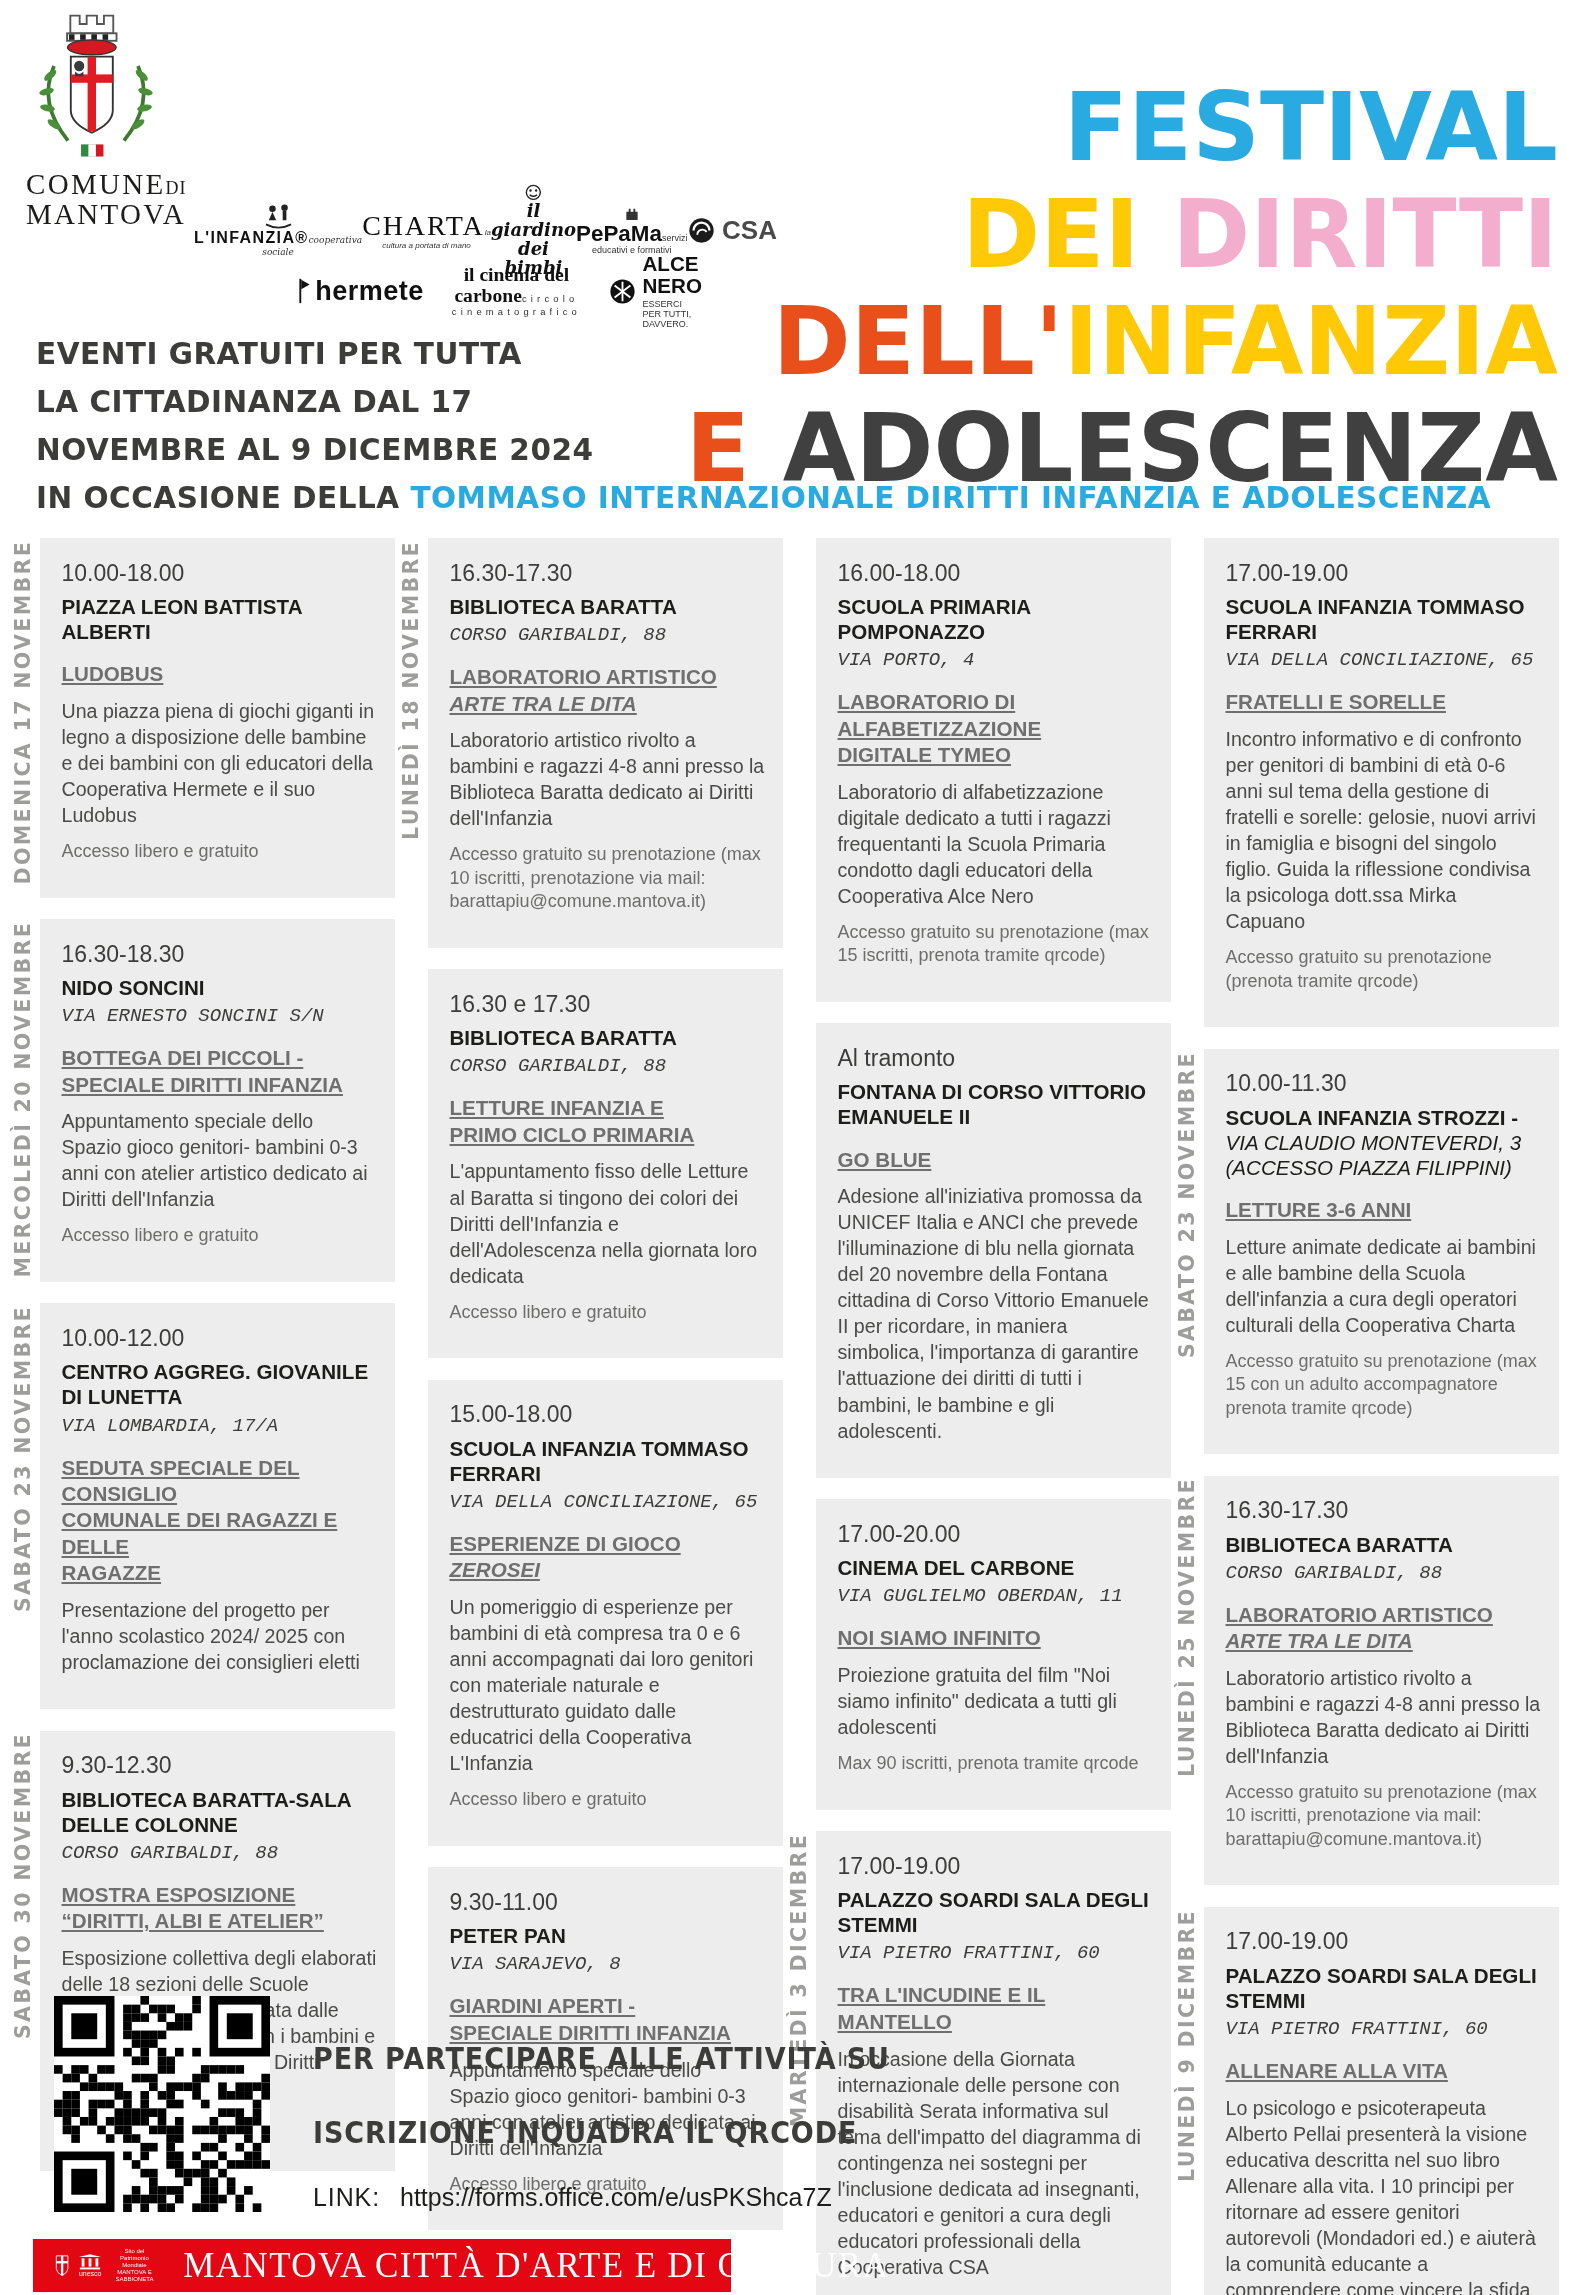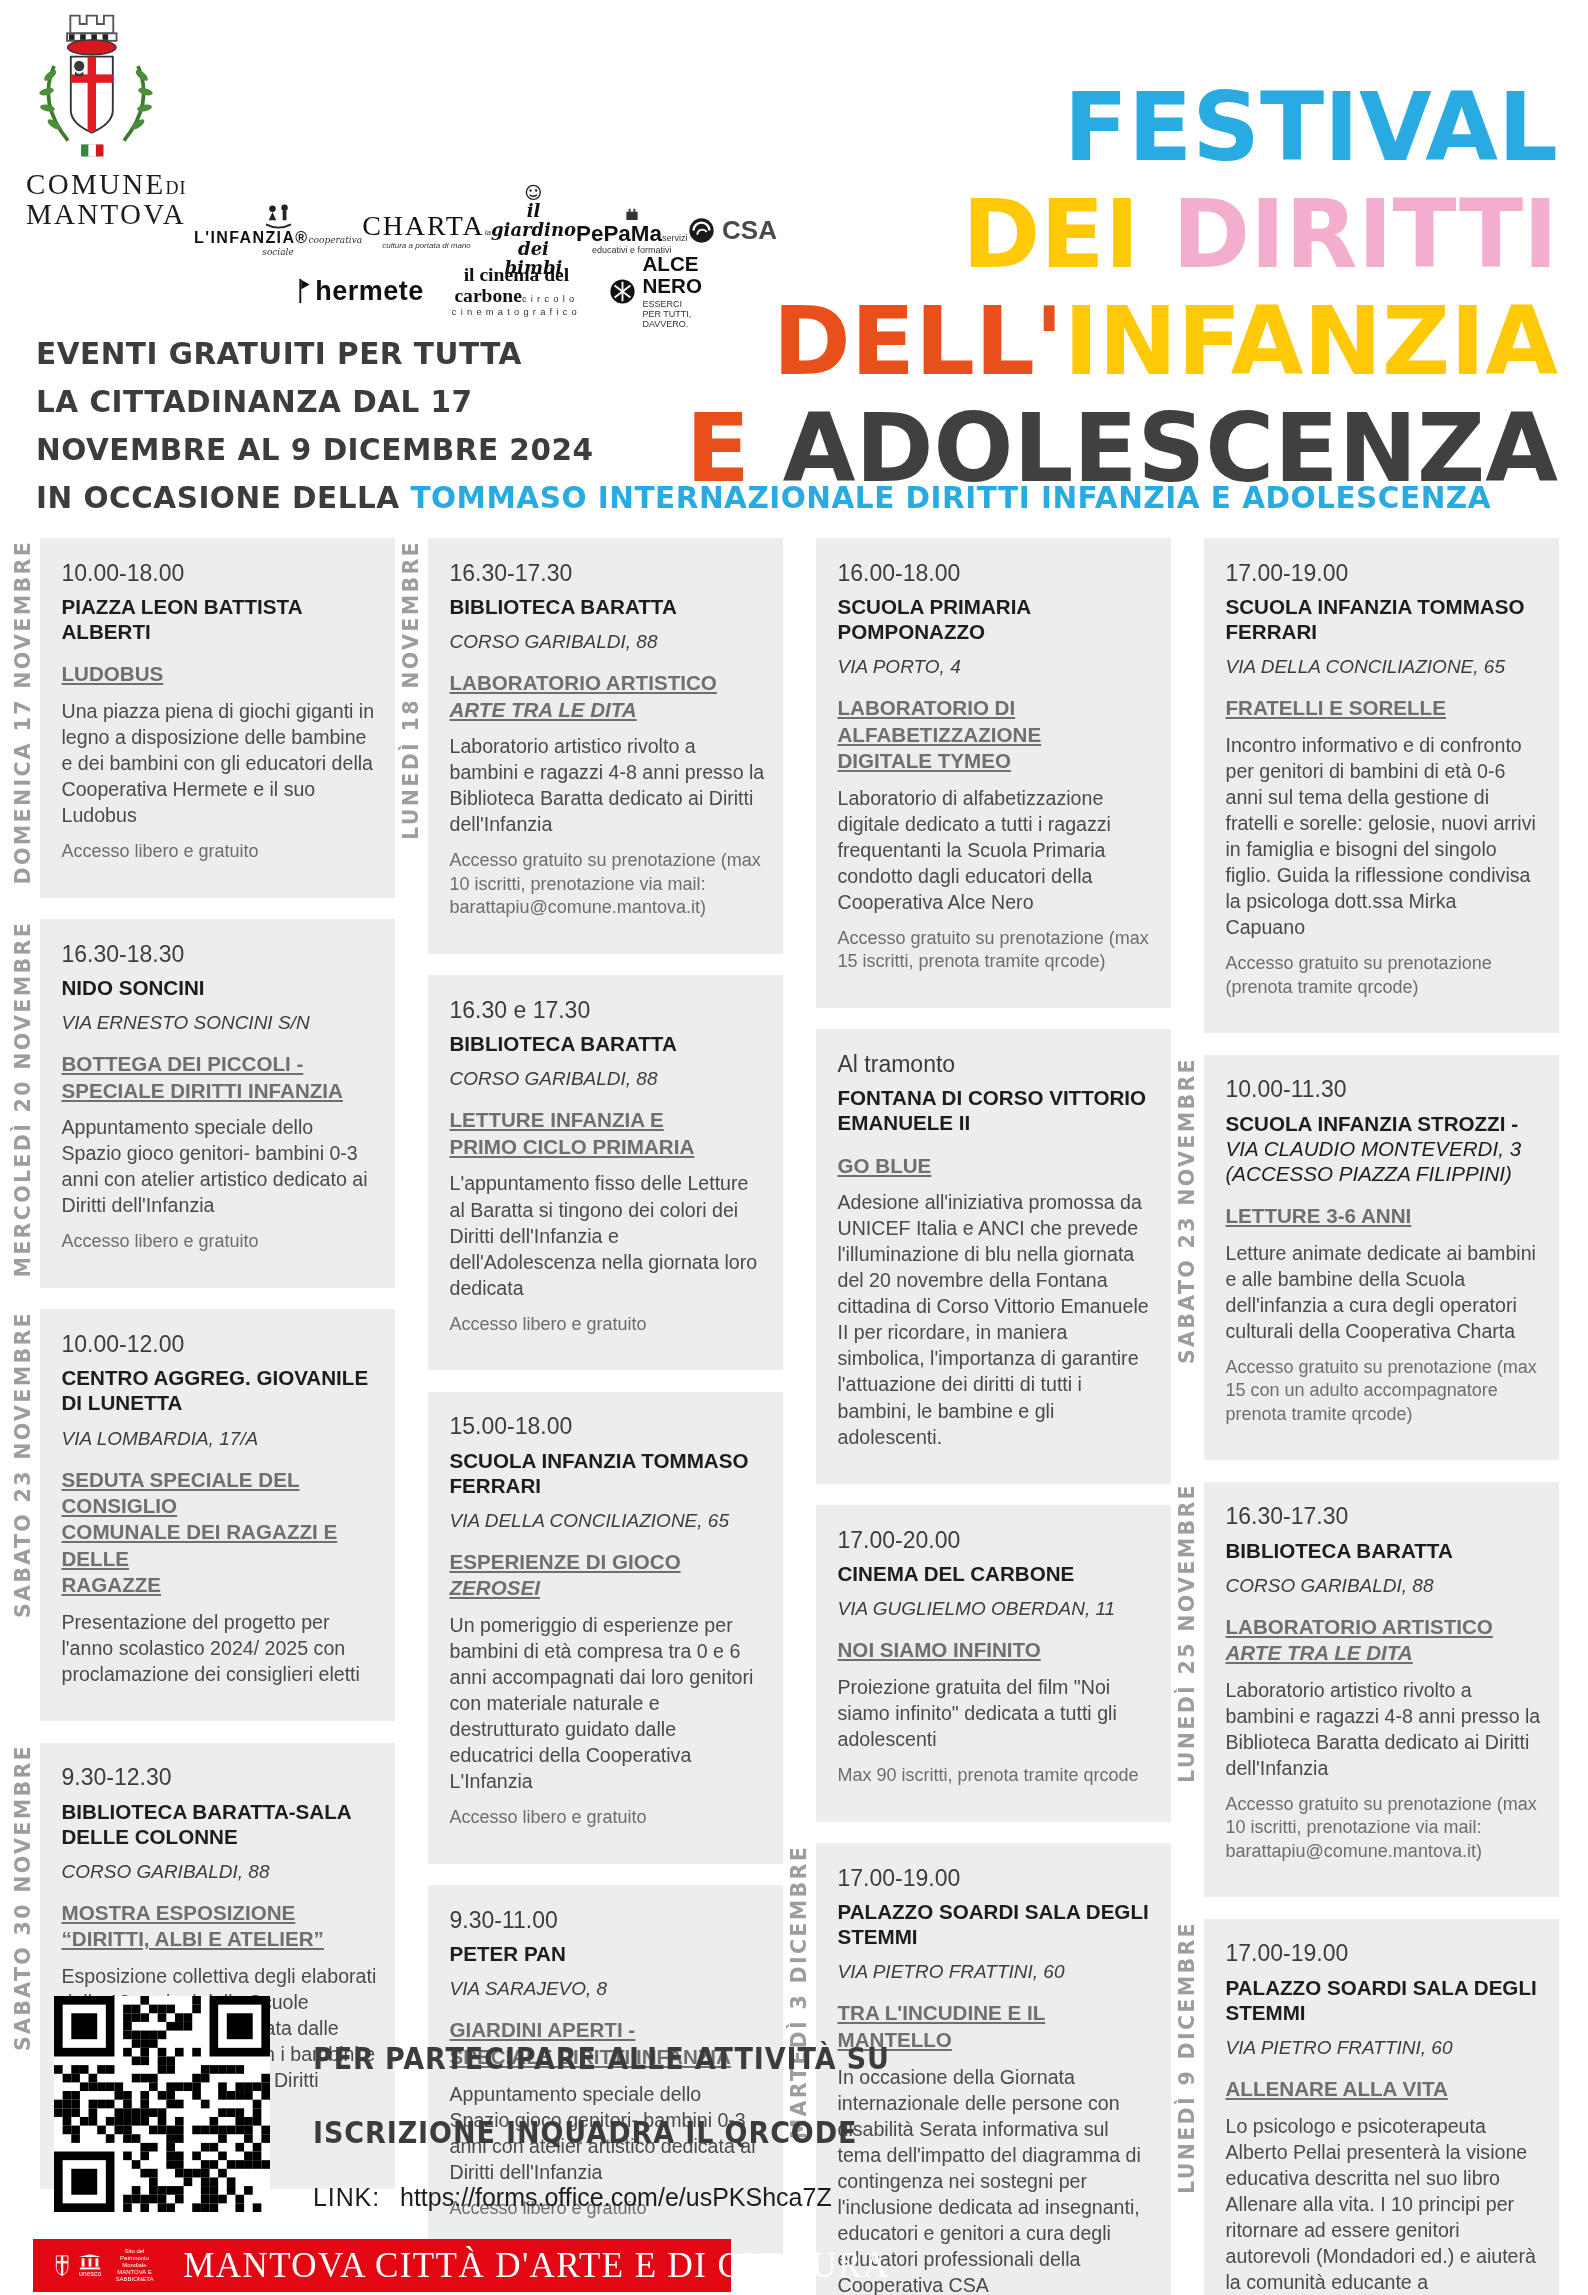--- a/index.html
+++ b/index.html
@@ -53,21 +53,21 @@
   .event-column{position:absolute;top:538px;width:355px;display:flex;flex-direction:column;gap:21.5px;}
   #event-col-1{left:40px;} #event-col-2{left:428px;} #event-col-3{left:816px;} #event-col-4{left:1204px;}
   .event-card{position:relative;background:#EDEDED;box-sizing:border-box;width:355px;
               padding:21.5px 18.7px 34px 21.5px;}
   .day-label{position:absolute;left:-29px;top:1.9px;writing-mode:vertical-rl;transform:rotate(180deg);
              font-family:"DejaVu Sans",sans-serif;font-weight:800;font-size:20.6px;color:#9D9D9C;
              letter-spacing:2.3px;white-space:nowrap;}
   .event-time{font-size:23px;color:#3C3C3B;margin-bottom:7.5px;}
   .event-venue{font-size:20.6px;font-weight:bold;color:#1D1D1B;line-height:1.22;}
   .event-venue .addr-inline{font-weight:normal;font-style:italic;}
-  .event-address{font-size:19px;font-style:italic;color:#3C3C3B;margin-top:11px;line-height:1.22;}
+  .event-address{font-size:19px;font-style:italic;color:#3C3C3B;margin-top:5px;line-height:1.22;font-family:Liberation Mono, monospace;}
   .event-title{font-size:20.6px;font-weight:bold;color:#706F6F;margin:17px 0 0;line-height:1.28;text-decoration:underline;}
   .event-title .it{font-style:italic;}
   .event-description{font-size:19.6px;color:#4A4A49;line-height:1.33;margin:10.3px 0 0;}
   .event-access{font-size:18px;color:#6D6D6C;line-height:1.3;margin:12px 0 0;}
 
   
   .qr-block{position:absolute;left:54px;top:1996px;display:flex;align-items:flex-end;}
   .qr-svg{width:216px;height:216px;}
   .qr-texts{margin-left:43px;padding-top:9.4px;}
   .qr-title{font-family:"DejaVu Sans",sans-serif;font-weight:800;font-size:27px;

